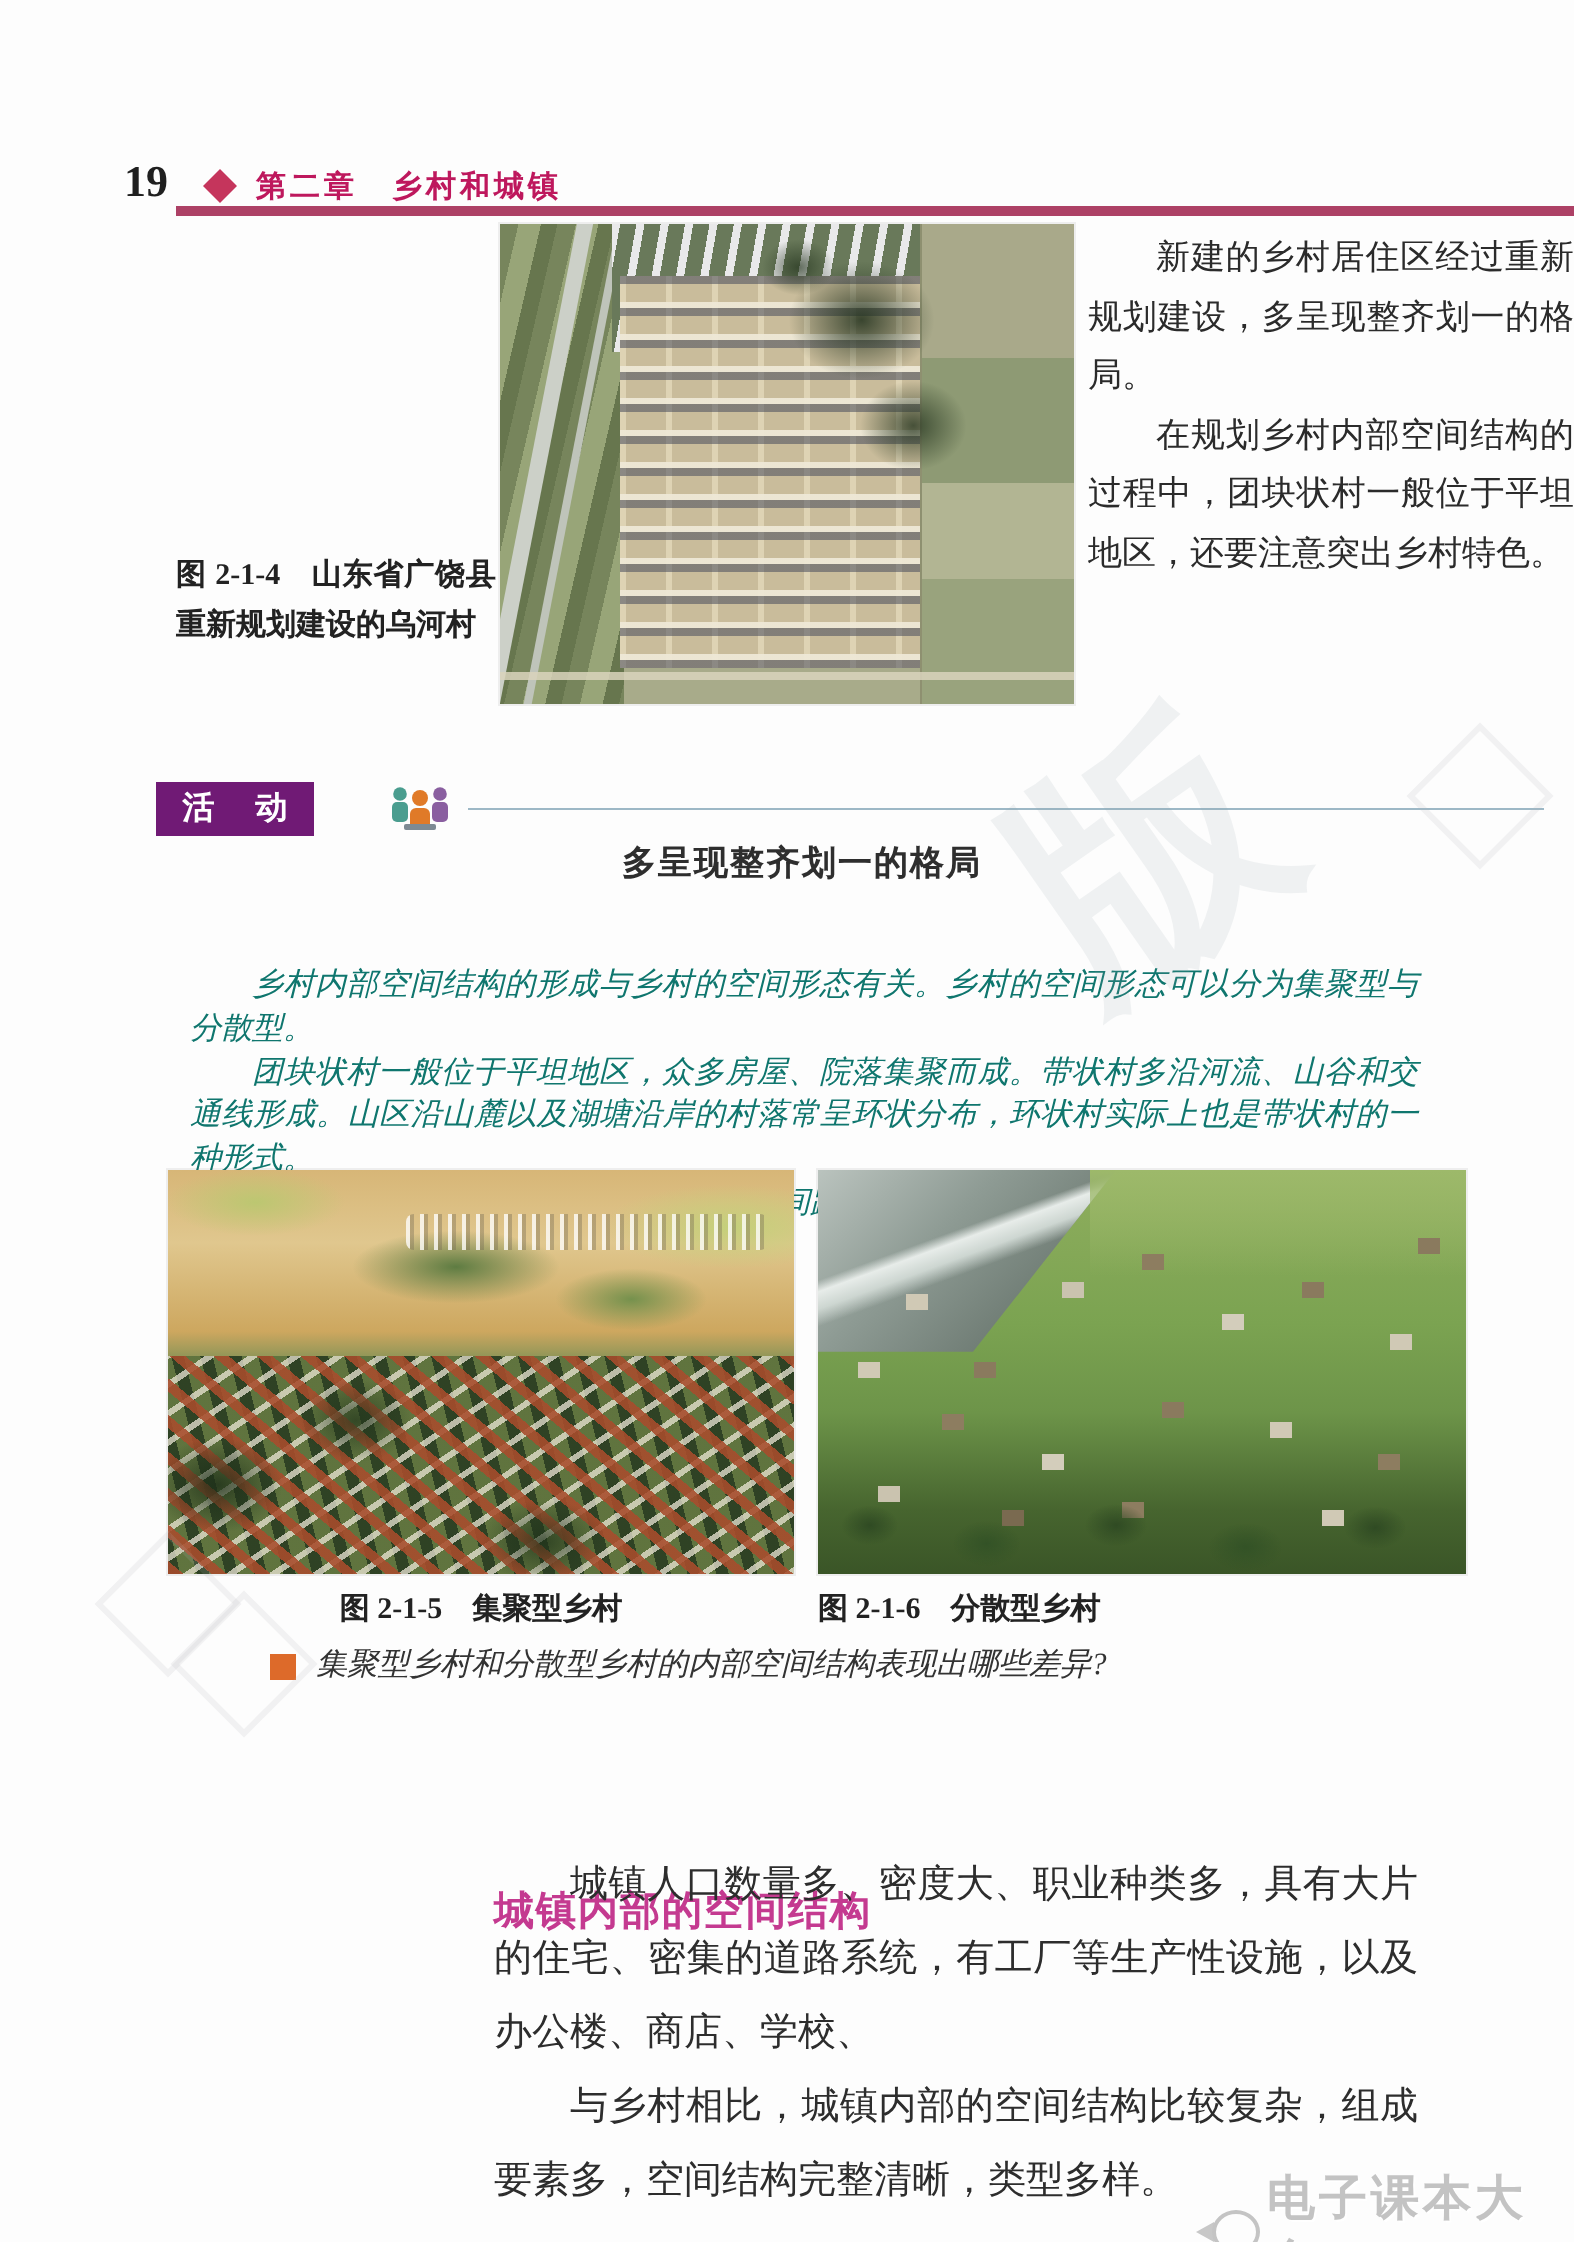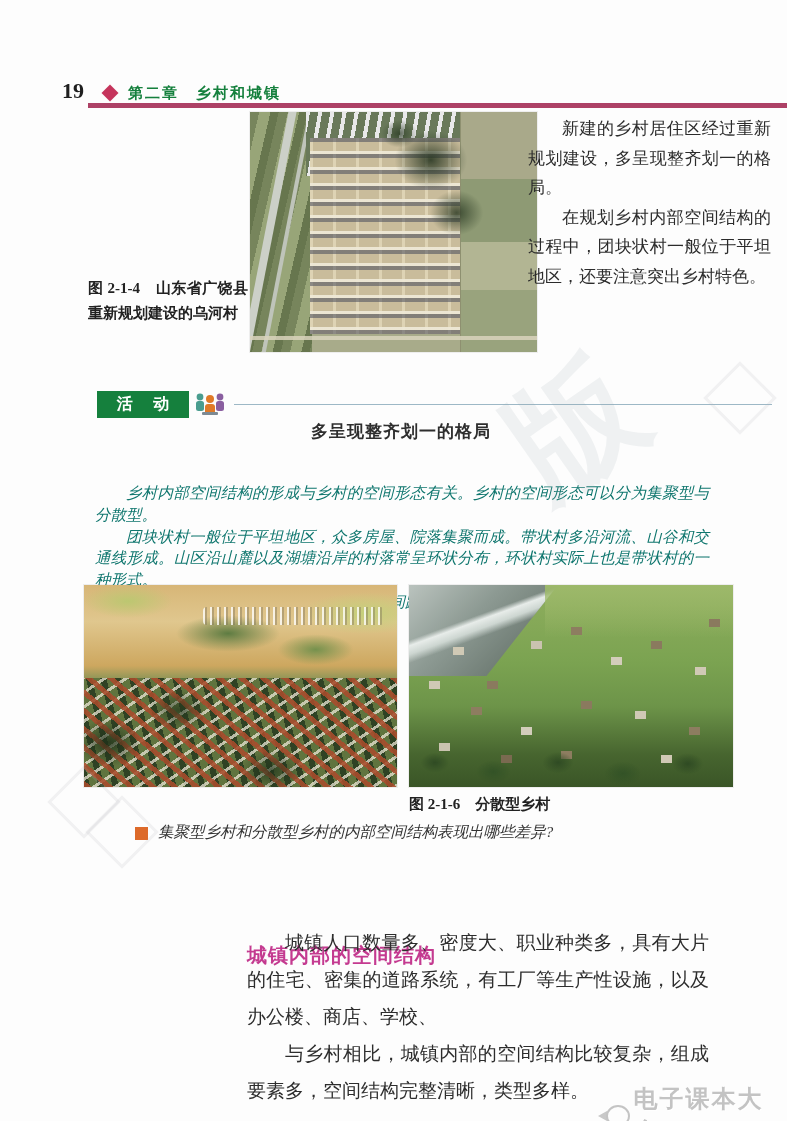--- a/index.html
+++ b/index.html
@@ -3,21 +3,21 @@
 <meta charset="utf-8">
 <style>
   html,body{margin:0;padding:0;background:#ffffff;}
   .page{
     position:relative;width:787px;height:1121px;background:#fdfdfd;
     font-family:"Liberation Serif",serif;color:#2d2d2d;overflow:hidden;
   }
   
   .pagenum{position:absolute;left:62px;top:78px;font:700 22px "Liberation Serif",serif;color:#1f1f1f;}
   .hdr-diamond{position:absolute;left:104px;top:87px;width:12px;height:12px;background:#c5355c;transform:rotate(45deg);}
-  .hdr-chapter{position:absolute;left:128px;top:84px;font:700 15px "Liberation Sans",sans-serif;color:#15803d;letter-spacing:2px;}
+  .hdr-chapter{position:absolute;left:128px;top:84px;font:700 15px "Liberation Sans",sans-serif;color:#be185d;letter-spacing:2px;}
   .hdr-rule{position:absolute;left:88px;top:103px;width:699px;height:5px;background:#ad4166;}
 
   
   .photo{position:absolute;box-shadow:0 0 0 1px rgba(0,0,0,.06);}
   .aerial{left:250px;top:112px;width:287px;height:240px;background:#a8ab8a;overflow:hidden;}
   .aer-left{position:absolute;left:0;top:0;width:62px;height:100%;
     background:repeating-linear-gradient(103deg,#77855c 0 9px,#98a578 9px 20px,#67764e 20px 28px);}
   .aer-road1{position:absolute;left:14px;top:-14px;width:8px;height:280px;background:#ccd0c8;transform:rotate(11deg);}
   .aer-road2{position:absolute;left:34px;top:-14px;width:4px;height:280px;background:#bfc4ba;transform:rotate(11deg);}
   .aer-green{position:absolute;left:56px;top:0;width:160px;height:64px;
@@ -34,26 +34,26 @@
       radial-gradient(52px 42px at 63% 20%,rgba(32,48,28,.85),rgba(32,48,28,0) 70%),
       radial-gradient(38px 32px at 72% 42%,rgba(38,54,32,.8),rgba(38,54,32,0) 70%),
       radial-gradient(26px 20px at 52% 9%,rgba(36,52,30,.7),rgba(36,52,30,0) 70%);}
   .aer-broad{position:absolute;left:0;bottom:12px;width:100%;height:4px;background:#d9d3bc;opacity:.85;}
 
   
   .cap4{position:absolute;left:88px;top:276px;width:160px;font:700 15px "Liberation Serif",serif;
     line-height:25px;color:#222;text-align:justify;}
 
   
-  .intro{position:absolute;left:528px;top:114px;width:243px;font:17px "Liberation Serif",serif;
+  .intro{position:absolute;left:544px;top:114px;width:243px;font:17px "Liberation Serif",serif;
     line-height:29.5px;color:#2b2b2b;text-align:justify;}
   .intro p{margin:0;text-indent:2em;}
 
   
-  .act-badge{position:absolute;left:97px;top:391px;width:92px;height:27px;background:#15803d;
+  .act-badge{position:absolute;left:78px;top:391px;width:79px;height:27px;background:#701a75;
     color:#fff;font:700 16px "Liberation Sans",sans-serif;letter-spacing:8px;
     display:flex;align-items:center;justify-content:center;padding-left:8px;box-sizing:border-box;}
   .act-icon{position:absolute;left:194px;top:389px;width:32px;height:28px;}
   .act-line{position:absolute;left:234px;top:404px;width:538px;height:1px;background:#9db8c6;}
   .act-title{position:absolute;left:95px;top:420px;width:612px;text-align:center;
     font:700 17px "Liberation Sans",sans-serif;color:#2e2e2e;letter-spacing:1px;}
   .act-body{position:absolute;left:95px;top:452px;width:614px;font:italic 15.5px "Liberation Serif",serif;
     line-height:21.8px;color:#0f766e;text-align:justify;margin-top:30px;}
   .act-body p{margin:0;text-indent:2em;}
 
@@ -187,20 +187,21 @@
     <div class="clu-trees"></div>
   </div>
 
   <div class="photo dispersed">
     <div class="dis-mtn"></div>
     <div class="dis-hill"></div>
     <div class="dis-houses"></div>
     <div class="dis-trees"></div>
   </div>
 
+  <div class="cap5">图 2-1-5　集聚型乡村</div>
   <div class="cap6">图 2-1-6　分散型乡村</div>
 
   <div class="q-bullet"></div>
   <div class="q-text">集聚型乡村和分散型乡村的内部空间结构表现出哪些差异?</div>
 
   <div class="sec-head">城镇内部的空间结构</div>
   <div class="sec-body">
     <p>城镇人口数量多、密度大、职业种类多，具有大片的住宅、密集的道路系统，有工厂等生产性设施，以及办公楼、商店、学校、</p>
     <p>与乡村相比，城镇内部的空间结构比较复杂，组成要素多，空间结构完整清晰，类型多样。</p>
   </div>

